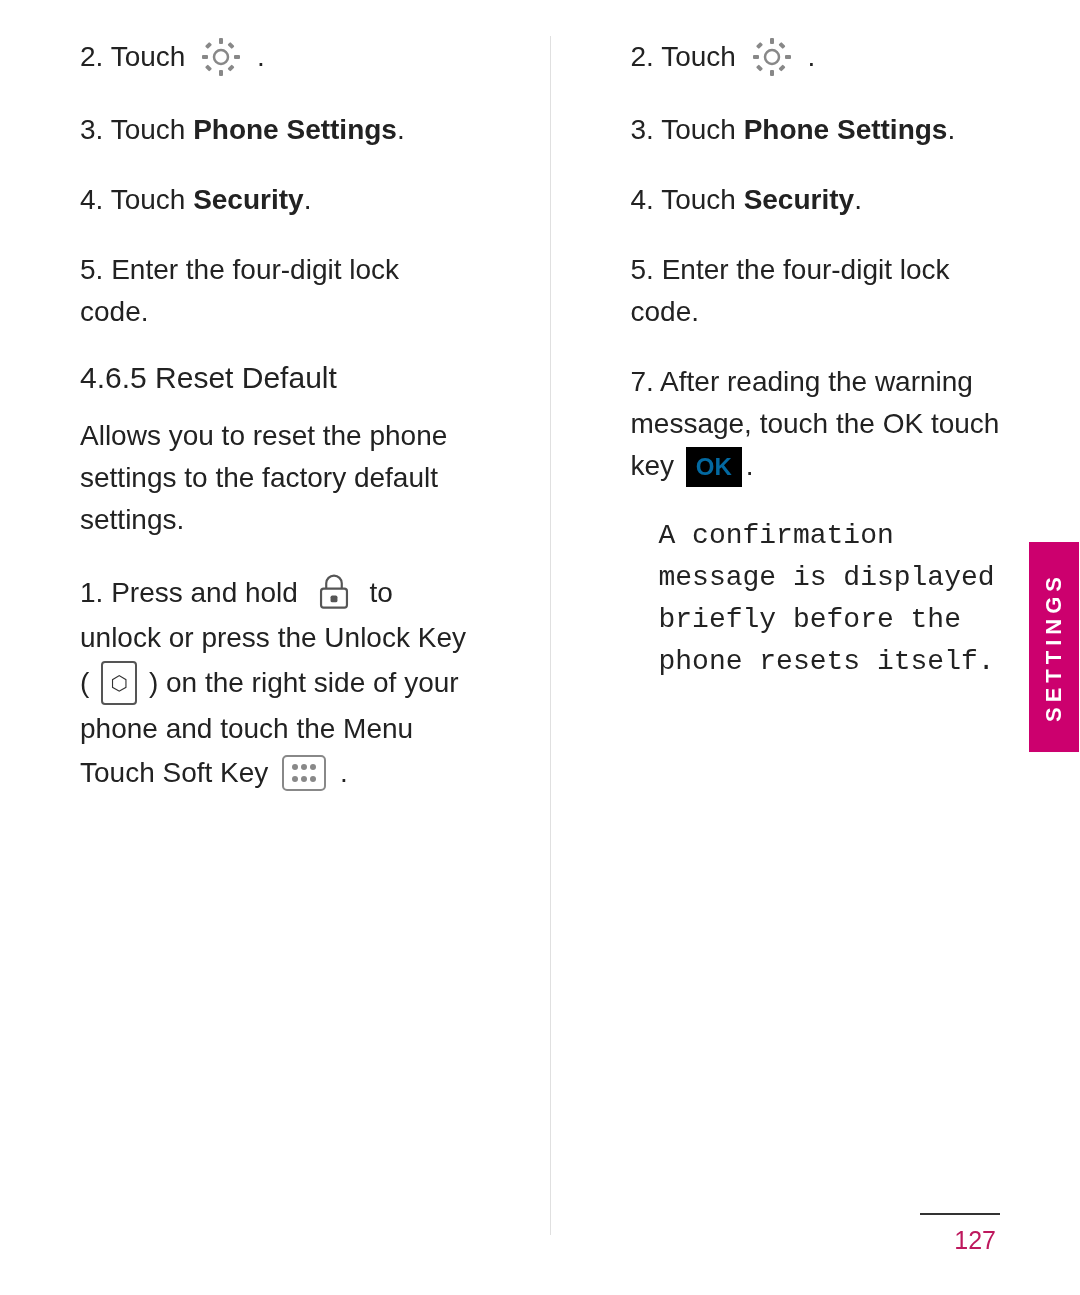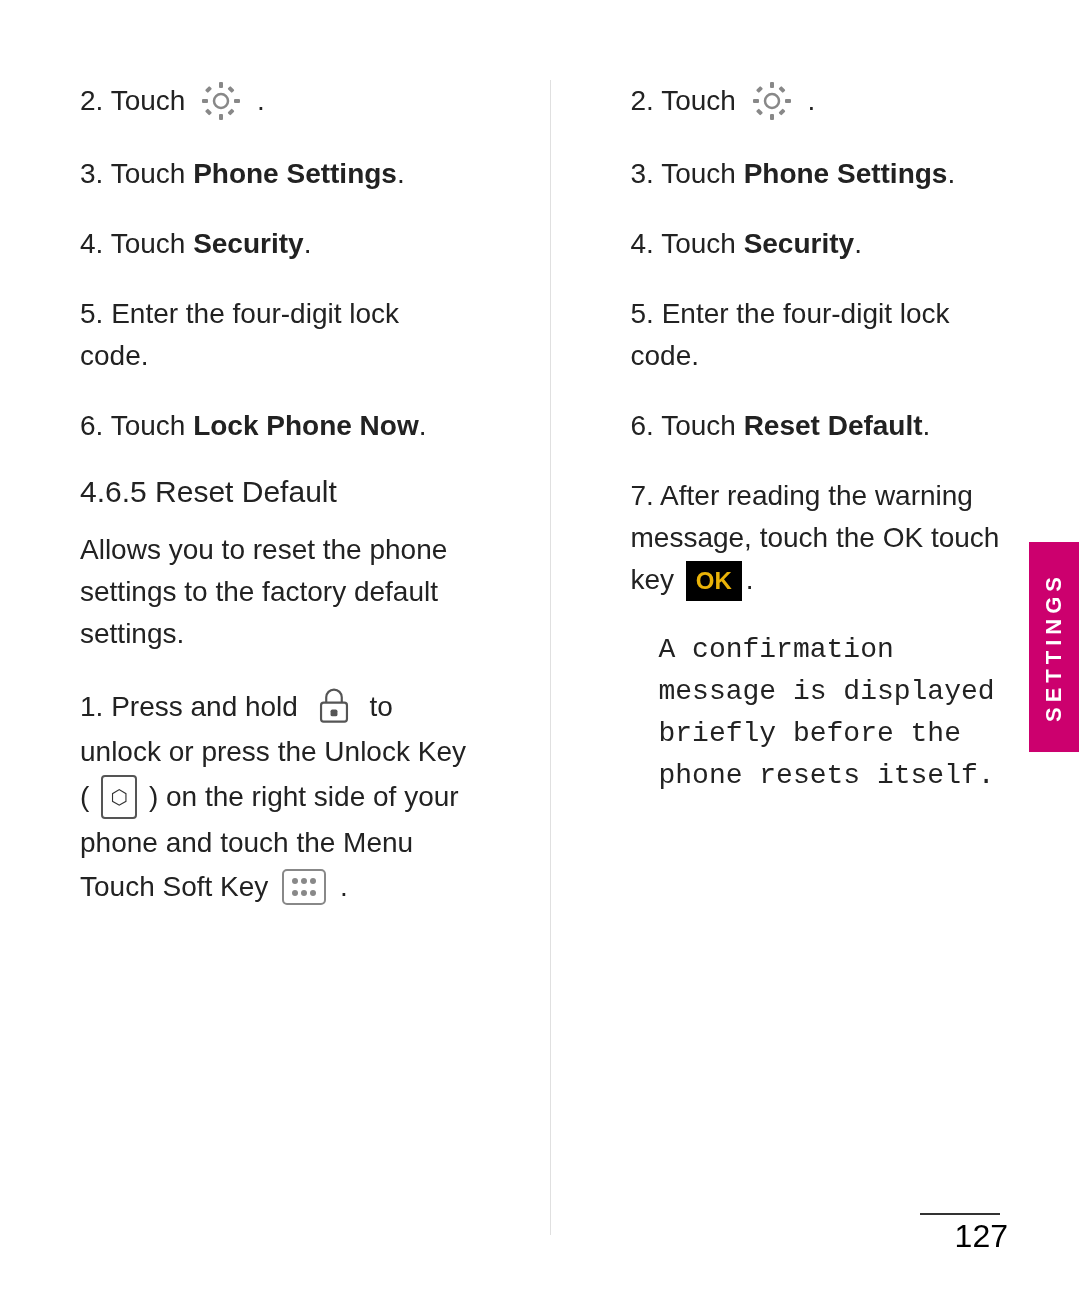--- a/index.html
+++ b/index.html
@@ -11,21 +11,21 @@
       font-family: 'Arial', sans-serif;
       font-size: 28px;
       color: #222222;
       position: relative;
       overflow: hidden;
     }
 
     .page-content {
       display: flex;
       flex-direction: row;
-      padding: 80px 60px 60px 80px;
+      padding: 36px 60px 60px 80px;
       gap: 40px;
       height: 100%;
     }
 
     .left-column {
       flex: 1;
       padding-right: 30px;
     }
 
     .right-column {
@@ -119,21 +119,21 @@
     }
 
     .menu-icon svg {
       width: 44px;
       height: 36px;
     }
 
     .ok-badge {
       display: inline-block;
       background: #000000;
-      color: #eab308;
+      color: #0369a1;
       font-size: 24px;
       font-weight: bold;
       padding: 2px 10px;
       margin: 0 4px;
       vertical-align: middle;
     }
 
     .step-block {
       margin-bottom: 28px;
     }
@@ -170,23 +170,23 @@
       letter-spacing: 5px;
       color: #ffffff;
       background: #cc006e;
       padding: 30px 12px;
       text-transform: uppercase;
     }
 
     .page-number {
       position: absolute;
       bottom: 40px;
-      right: 72px;
-      font-size: 32px;
-      color: #000000;
+      right: 84px;
+      font-size: 25px;
+      color: #be185d;
     }
 
     .divider-line {
       position: absolute;
       bottom: 80px;
       right: 80px;
       width: 80px;
       height: 2px;
       background: #333;
     }
@@ -235,25 +235,20 @@
     <div class="step-block">
       <span class="step-text">
         4. Touch <strong>Security</strong><span>.</span>
       </span>
     </div>
 
     <div class="step-block">
       <span class="step-text">5. Enter the four-digit lock code.</span>
     </div>
 
-    <div class="step-block">
-      <span class="step-text">
-        6. Touch <strong>Lock Phone Now</strong><span>.</span>
-      </span>
-    </div>
 
     <div class="section-heading">4.6.5 Reset Default</div>
 
     <div class="description">Allows you to reset the phone settings to the factory default settings.</div>
 
     <div class="step-block-multi">
       <div class="step-body">
         <span>1. Press and hold </span>
         <span class="lock-icon">
           <svg viewBox="0 0 38 44" xmlns="http://www.w3.org/2000/svg">
@@ -317,25 +312,20 @@
     <div class="step-block">
       <span class="step-text">
         4. Touch <strong>Security</strong><span>.</span>
       </span>
     </div>
 
     <div class="step-block">
       <span class="step-text">5. Enter the four-digit lock code.</span>
     </div>
 
-    <div class="step-block">
-      <span class="step-text">
-        6. Touch <strong>Reset Default</strong><span>.</span>
-      </span>
-    </div>
 
     <div class="step-block">
       <span class="step-text">
         7. After reading the warning message, touch the OK touch key <span class="ok-badge">OK</span>.
       </span>
     </div>
 
 
     <div class="description" style="margin-left: 28px; font-family: Liberation Mono, monospace;">A confirmation message is displayed briefly before the phone resets itself.</div>
 

